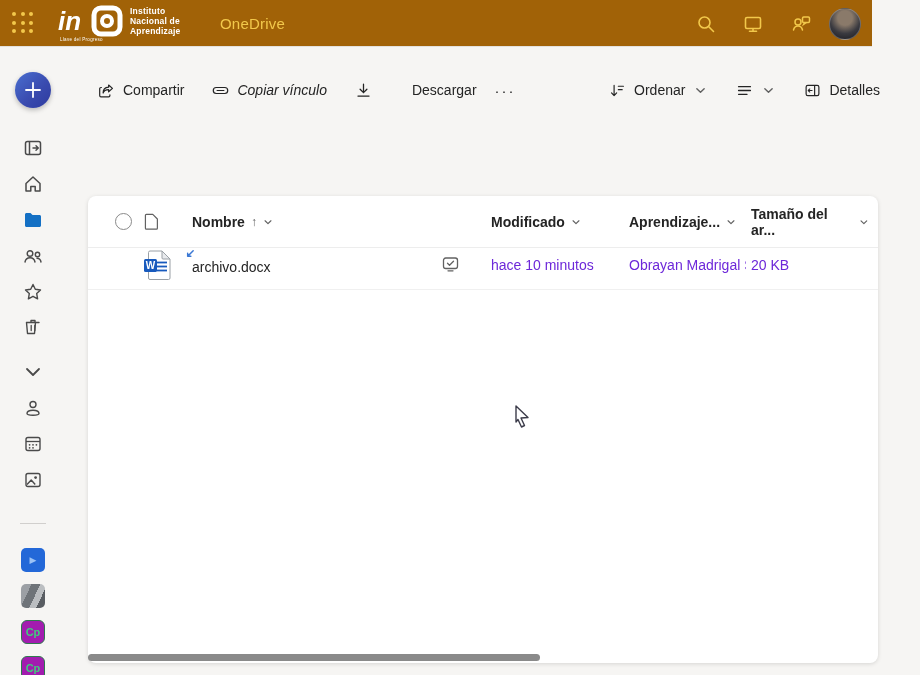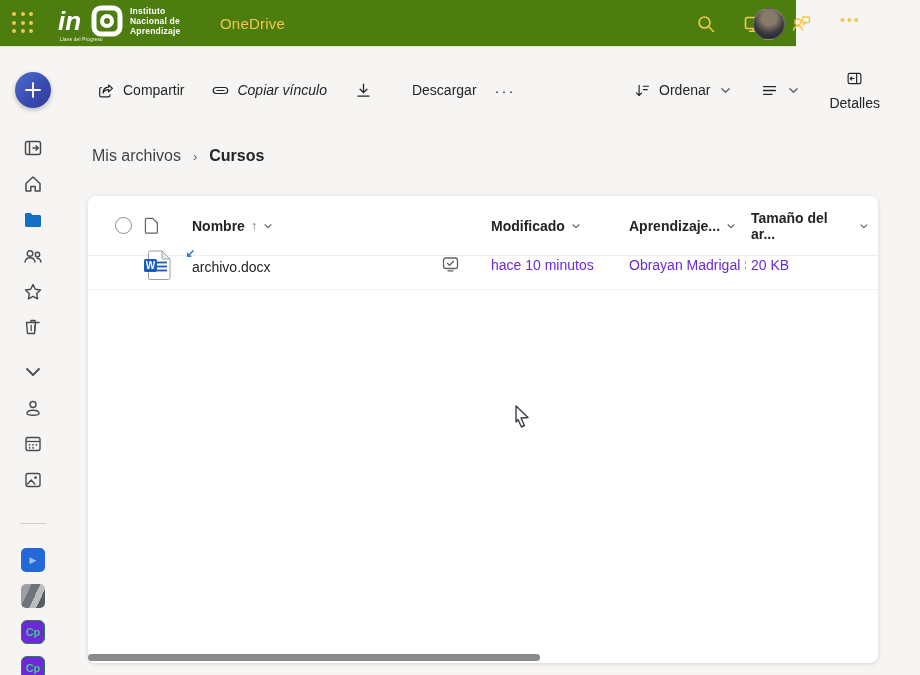--- a/index.html
+++ b/index.html
@@ -8,22 +8,22 @@
     font-family:"Liberation Sans", sans-serif;
     background:#f6f5f3;
     position:relative;
     overflow:hidden;
     color:#242424;
   }
   #screen { position:absolute; inset:0; width:920px; height:675px; }
 
   
   .topbar {
-    position:absolute; left:0; top:0; width:796px; height:47px;
-    background:#4d7c0f; display:flex; align-items:center;
+    position:absolute; left:0; top:0; width:872px; height:47px;
+    background:#a16207; display:flex; align-items:center;
     border-bottom:1px solid #e3e1de;
   }
   .waffle { position:absolute; left:12px; top:12px; width:23px; height:23px;
     display:grid; grid-template-columns:repeat(3,1fr); gap:3px; cursor:pointer;}
   .waffle i { width:4px; height:4px; border-radius:50%; background:#f2c84b; display:block;}
   .ina-logo { position:absolute; left:58px; top:4px; display:flex; align-items:center; }
   .ina-mark { position:relative; width:68px; height:34px; }
   .ina-text { color:#fff; font-size:8.5px; font-weight:bold; line-height:10px; margin-left:4px; letter-spacing:.2px;}
   .ina-slogan { position:absolute; left:60px; top:37px; color:#fff; font-size:4.5px; letter-spacing:.3px;}
   .onedrive-title { position:absolute; left:220px; top:15px; color:#f2c84b; font-weight:normal; font-size:15px; letter-spacing:.2px;}
@@ -40,21 +40,21 @@
     color:#fff; display:flex; align-items:center; justify-content:center;
     box-shadow:0 2px 5px rgba(0,0,0,.25); cursor:pointer;}
   .fab svg { width:18px; height:18px; }
   .rail-item { position:absolute; left:23px; width:20px; height:20px; color:#4a4a4a; cursor:pointer;}
   .rail-div { position:absolute; left:20px; top:476px; width:26px; height:1px; background:#d1cfcd;}
   .app-tile { position:absolute; left:21px; width:24px; height:24px; border-radius:5px; cursor:pointer;}
   .tile-blue { background:#2368d8; display:flex; align-items:center; justify-content:center; color:#9cc3f5; font-size:9px;}
   .tile-photo { background:
       linear-gradient(115deg,#9aa0a8 0 30%,#6d747d 30% 55%,#b9bec4 55% 75%,#575d66 75%);
       filter:saturate(.6);}
-  .tile-cp { background:#6d28d9; border:1.5px solid #2f7a4e; color:#3fce7c; font-weight:bold;
+  .tile-cp { background:#a21caf; border:1.5px solid #2f7a4e; color:#3fce7c; font-weight:bold;
       font-size:11px; display:flex; align-items:center; justify-content:center; border-radius:6px;}
 
   
   .toolbar { position:absolute; left:88px; top:74px; right:30px; height:32px;
     display:flex; align-items:center; font-size:14px; }
   .tool { display:flex; align-items:center; gap:8px; cursor:pointer; color:#242424;
     padding:4px 10px; border-radius:4px; white-space:nowrap;}
   .tool svg { width:17px; height:17px; color:#242424;}
   .tool .chev { width:11px; height:11px; color:#616161; margin-left:2px;}
   .spacer { flex:1; }
@@ -62,21 +62,21 @@
 
   
   .breadcrumb { position:absolute; left:92px; top:147px; display:flex; align-items:center;
     font-size:16px; color:#424242;}
   .breadcrumb .sep { margin:0 12px; color:#616161; font-size:13px;}
   .breadcrumb .current { font-weight:bold; color:#242424;}
 
   
   .card { position:absolute; left:88px; top:196px; width:790px; height:467px;
     background:#fff; border-radius:8px; box-shadow:0 1px 4px rgba(0,0,0,.13);}
-  .thead { position:absolute; left:0; top:0; width:100%; height:60px;
+  .thead { position:absolute; left:0; top:0; width:100%; height:52px;
     border-bottom:1px solid #ededed; font-size:14px; font-weight:bold;}
   .trow { position:absolute; left:0; top:44px; width:100%; height:50px;
     border-bottom:1px solid #f0f0f0; font-size:14px; cursor:pointer;}
   .cell { position:absolute; top:0; height:100%; display:flex; align-items:center; gap:6px;}
   .c-check { left:27px; } .c-doc { left:56px; } .c-name { left:104px; width:250px;}
   .c-status { left:354px; } .c-mod { left:403px; width:120px;} .c-by { left:541px; width:117px; overflow:hidden; white-space:nowrap;}
   .c-size { left:663px; width:118px; }
   .hdr-chev { width:10px; height:10px; color:#616161; }
   .sort-arrow { font-size:12px; color:#616161; font-weight:normal;}
   .muted { color:#6d28d9; }
@@ -252,35 +252,30 @@
     <div class="tool" style="margin-left:10px;">
       <svg viewBox="0 0 20 20">
         <line x1="3" y1="5.5" x2="17" y2="5.5" stroke="currentColor" stroke-width="1.5" stroke-linecap="round"></line>
         <line x1="3" y1="10" x2="17" y2="10" stroke="currentColor" stroke-width="1.5" stroke-linecap="round"></line>
         <line x1="3" y1="14.5" x2="13" y2="14.5" stroke="currentColor" stroke-width="1.5" stroke-linecap="round"></line>
       </svg>
       <svg class="chev" viewBox="0 0 12 12">
         <path d="M2 4l4 4 4-4" fill="none" stroke="currentColor" stroke-width="1.5" stroke-linecap="round" stroke-linejoin="round"></path>
       </svg>
     </div>
-    <div class="tool" style="margin-left:10px;flex-direction:column;">
+    <div class="tool" style="margin-left:10px;">
       <svg viewBox="0 0 20 20">
         <rect x="2.5" y="4" width="15" height="12" rx="2" fill="none" stroke="currentColor" stroke-width="1.4"></rect>
         <line x1="12.5" y1="4" x2="12.5" y2="16" stroke="currentColor" stroke-width="1.4"></line>
         <path d="M9.5 10H5m1.8-1.8L5 10l1.8 1.8" fill="none" stroke="currentColor" stroke-width="1.3" stroke-linecap="round" stroke-linejoin="round"></path>
       </svg>
       <span>Detalles</span>
     </div>
   </div>
 
-  <div class="breadcrumb">
-    <span>Mis archivos</span>
-    <span class="sep">›</span>
-    <span class="current">Cursos</span>
-  </div>
 
   <div class="card">
 
     <div class="thead">
       <div class="cell c-check">
         <div class="circle-check"></div>
       </div>
       <div class="cell c-doc">
         <svg width="16" height="18" viewBox="0 0 16 18">
           <path d="M2 1.5h7l5 5v10a1 1 0 0 1-1 1H2a1 1 0 0 1-1-1v-14a1 1 0 0 1 1-1z" transform="translate(.5 0) scale(.92)" fill="none" stroke="#616161" stroke-width="1.3" stroke-linejoin="round"></path>

